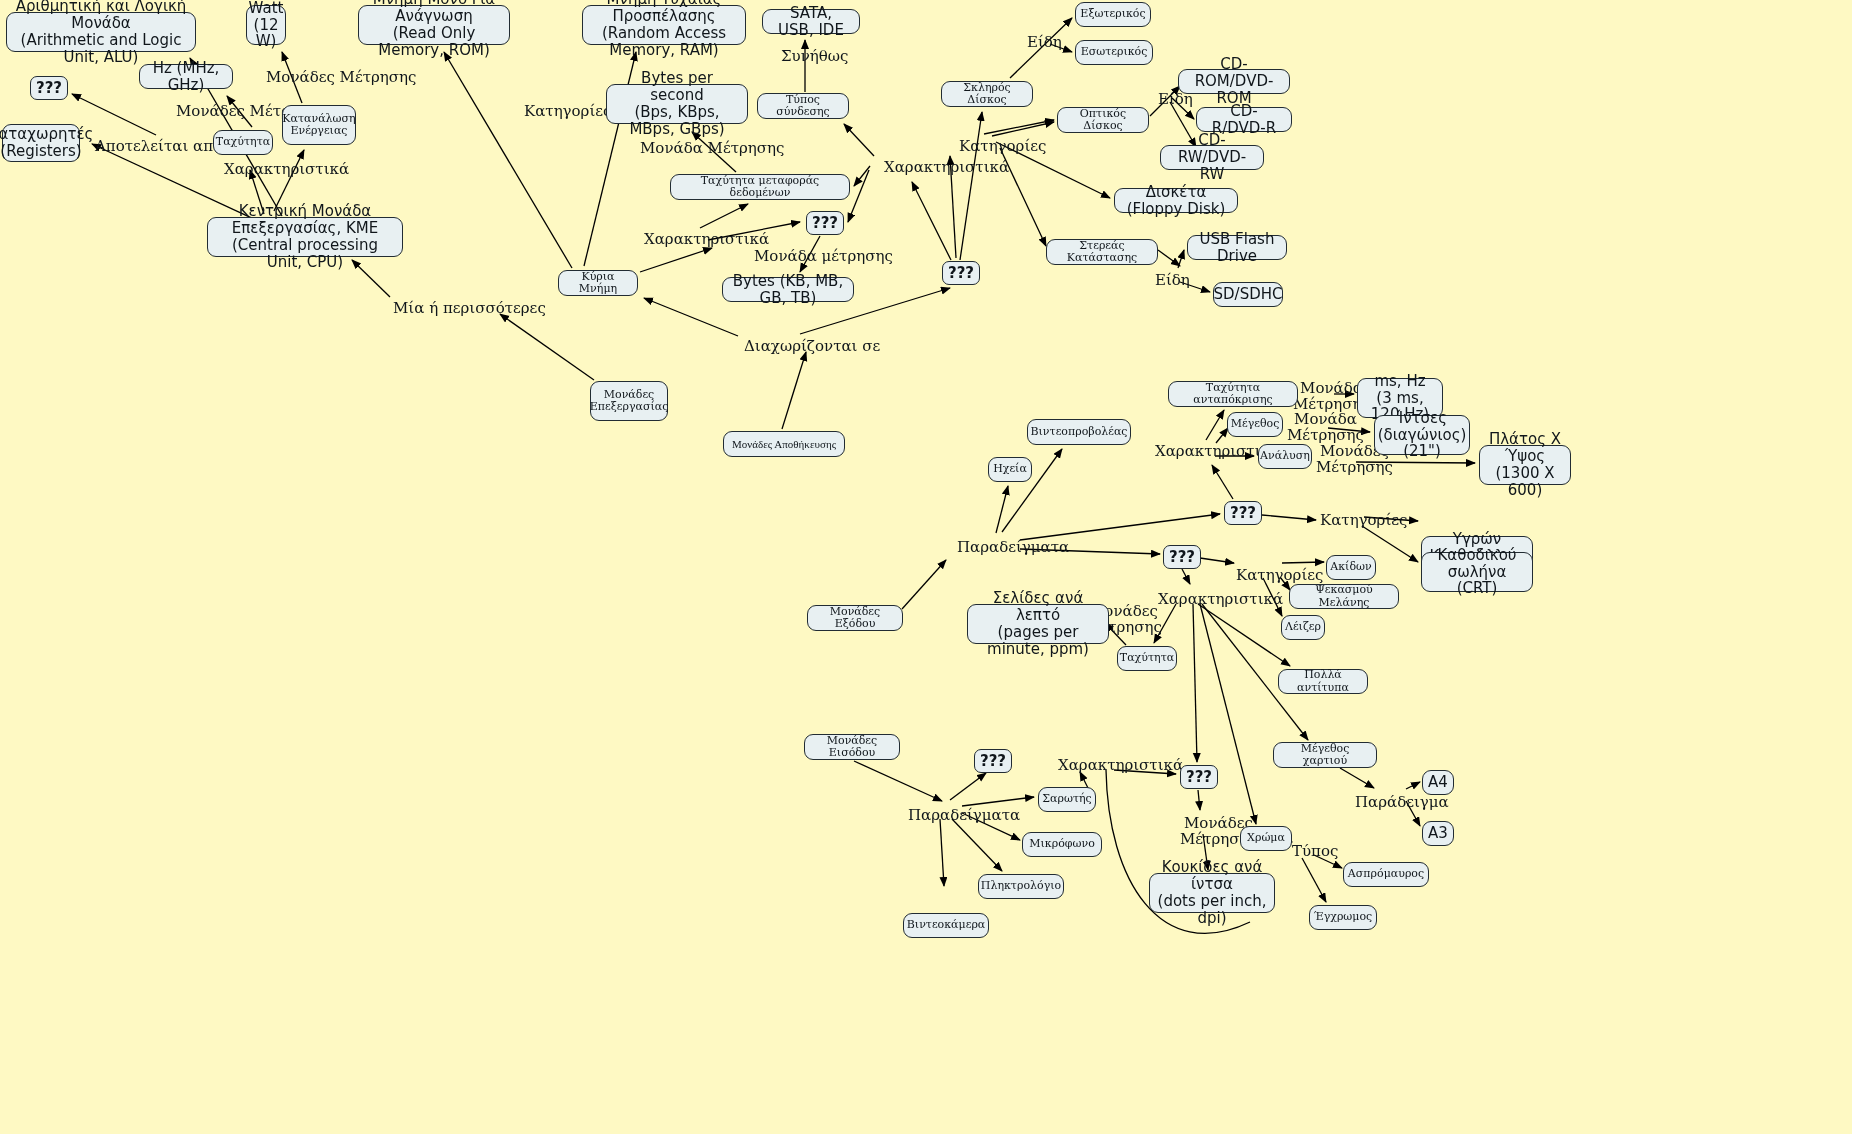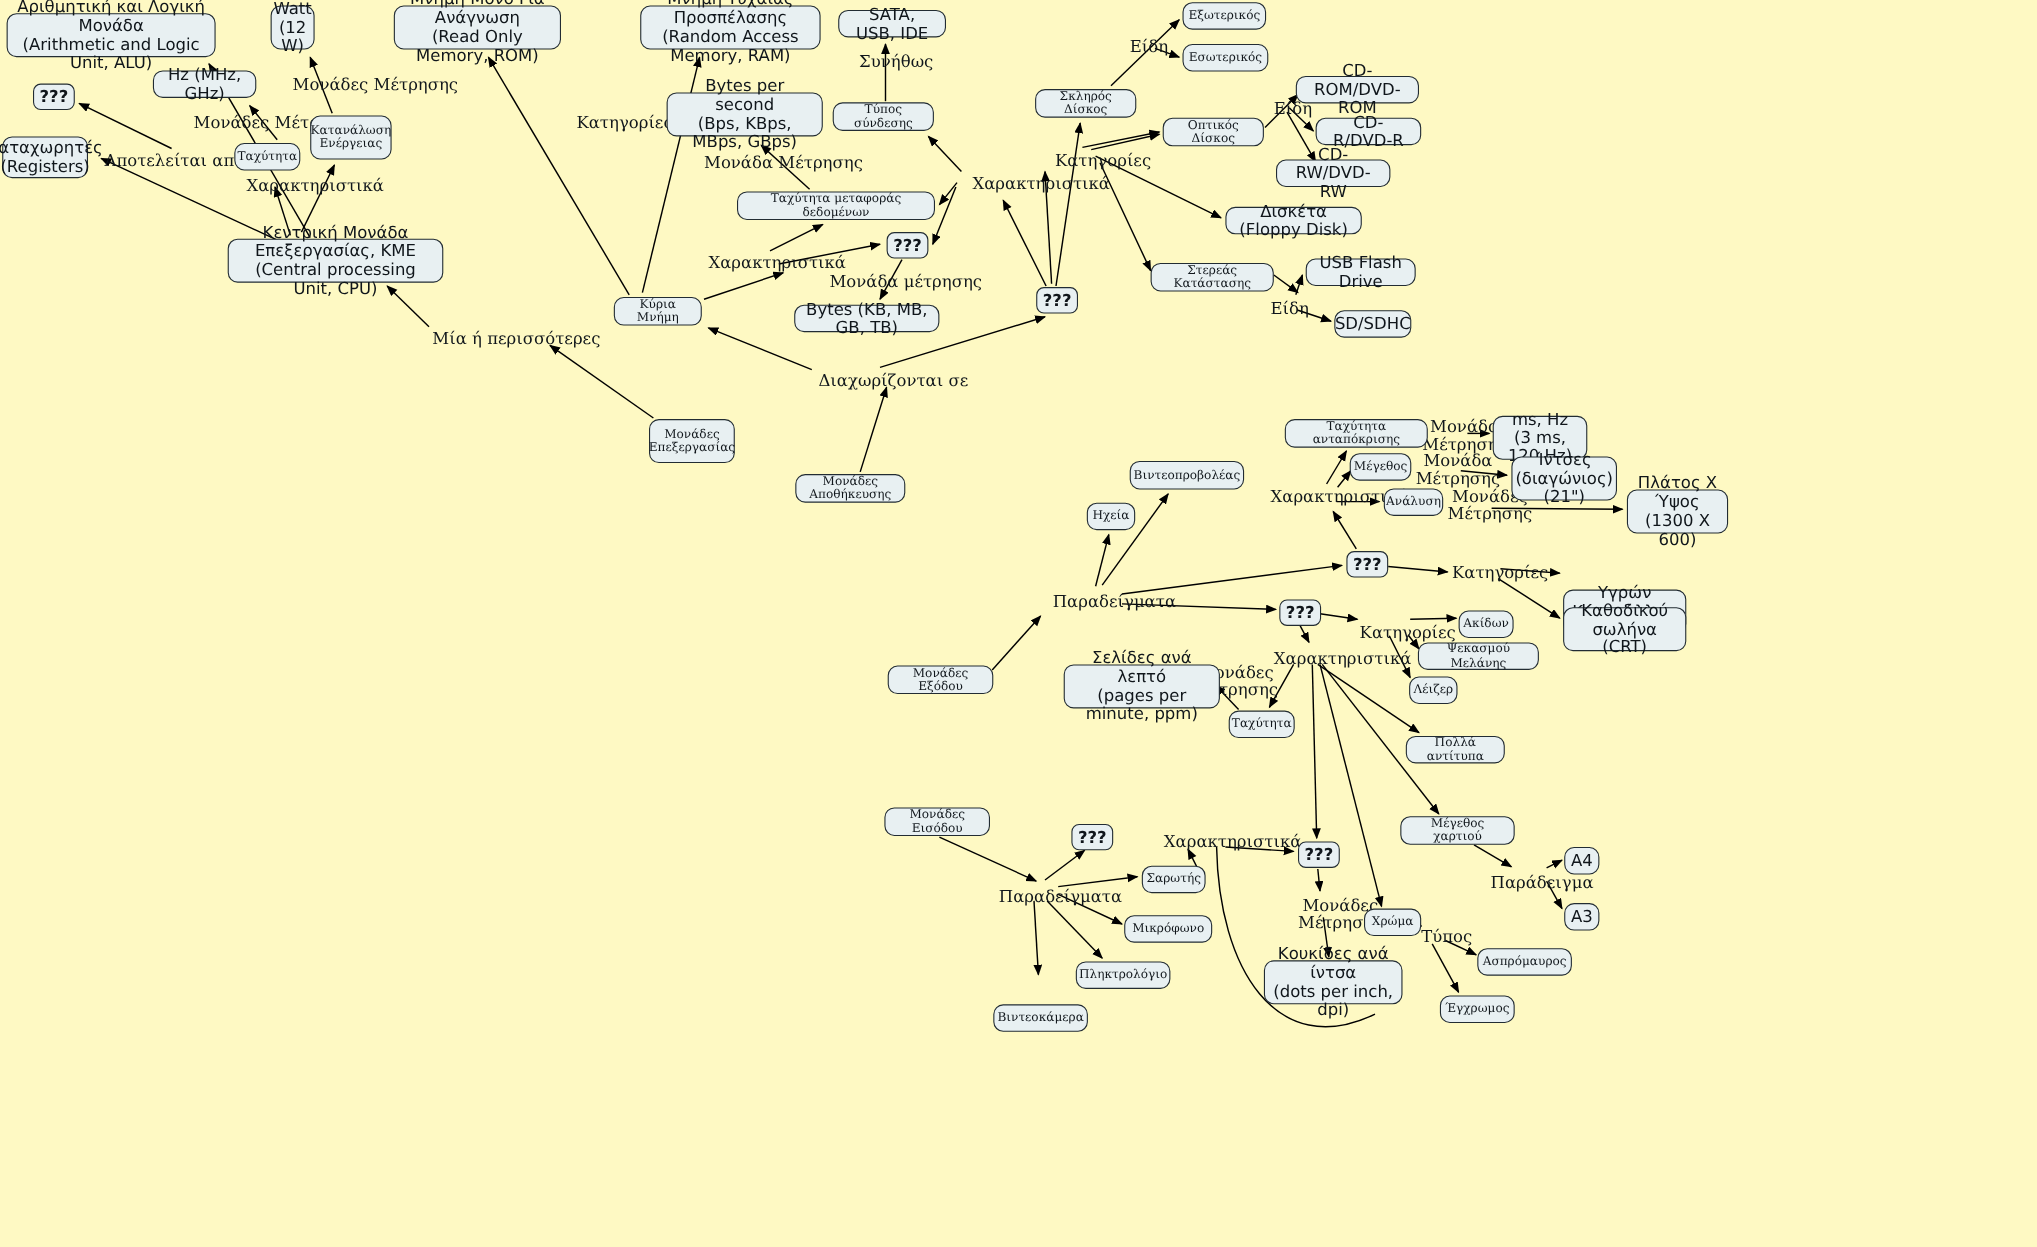--- a/index.html
+++ b/index.html
@@ -192,21 +192,21 @@
       <div class="node mixed" style="left: 358px; top: 5px; width: 152px; height: 40px;">Μνήμη Μόνο Για Ανάγνωση
 (Read Only Memory, ROM)</div>
       <div class="node mixed" style="left: 582px; top: 5px; width: 164px; height: 40px;">Μνήμη Τυχαίας Προσπέλασης
 (Random Access Memory, RAM)</div>
       <div class="node gr" style="left: 558px; top: 270px; width: 80px; height: 26px;">Κύρια Μνήμη</div>
       <div class="node mixed" style="left: 606px; top: 84px; width: 142px; height: 40px;">Bytes per second
 (Bps, KBps, MBps, GBps)</div>
       <div class="node gr" style="left: 670px; top: 174px; width: 180px; height: 26px;">Ταχύτητα μεταφοράς δεδομένων</div>
       <div class="node qm" style="left: 806px; top: 211px; width: 38px; height: 24px;">???</div>
       <div class="node mixed" style="left: 722px; top: 277px; width: 132px; height: 25px;">Bytes (KB, MB, GB, TB)</div>
-      <div class="node gr" style="left: 723px; top: 431px; width: 100px; height: 26px;">Μονάδες Αποθήκευσης</div>
+      <div class="node gr" style="left: 723px; top: 431px; width: 122px; height: 26px; font-family: Liberation Serif, serif;">Μονάδες Αποθήκευσης</div>
       <div class="node qm" style="left: 942px; top: 261px; width: 38px; height: 24px;">???</div>
       <div class="node gr" style="left: 757px; top: 93px; width: 92px; height: 26px;">Τύπος σύνδεσης</div>
       <div class="node mixed" style="left: 762px; top: 9px; width: 98px; height: 25px;">SATA, USB, IDE</div>
       <div class="node gr" style="left: 941px; top: 81px; width: 92px; height: 26px;">Σκληρός Δίσκος</div>
       <div class="node gr" style="left: 1075px; top: 2px; width: 76px; height: 25px;">Εξωτερικός</div>
       <div class="node gr" style="left: 1075px; top: 40px; width: 78px; height: 25px;">Εσωτερικός</div>
       <div class="node gr" style="left: 1057px; top: 107px; width: 92px; height: 26px;">Οπτικός Δίσκος</div>
       <div class="node mixed" style="left: 1178px; top: 69px; width: 112px; height: 25px;">CD-ROM/DVD-ROM</div>
       <div class="node mixed" style="left: 1196px; top: 107px; width: 96px; height: 25px;">CD-R/DVD-R</div>
       <div class="node mixed" style="left: 1160px; top: 145px; width: 104px; height: 25px;">CD-RW/DVD-RW</div>

